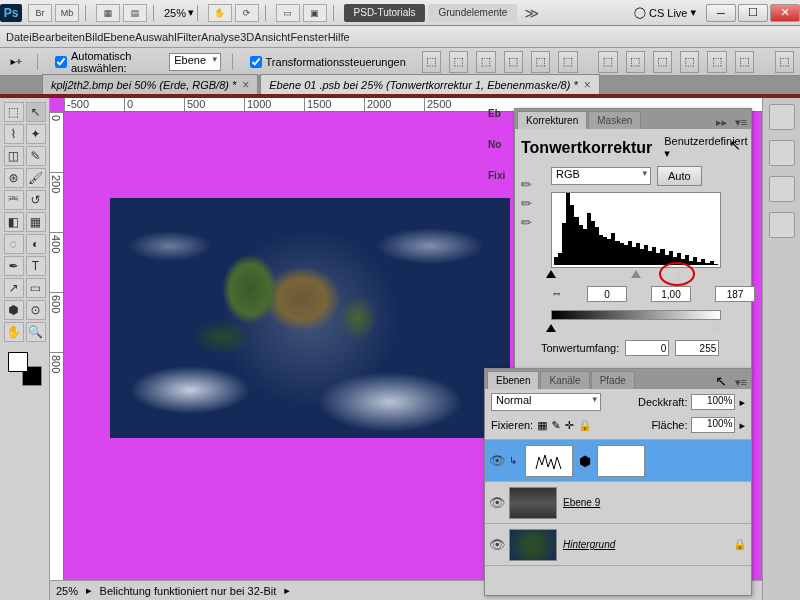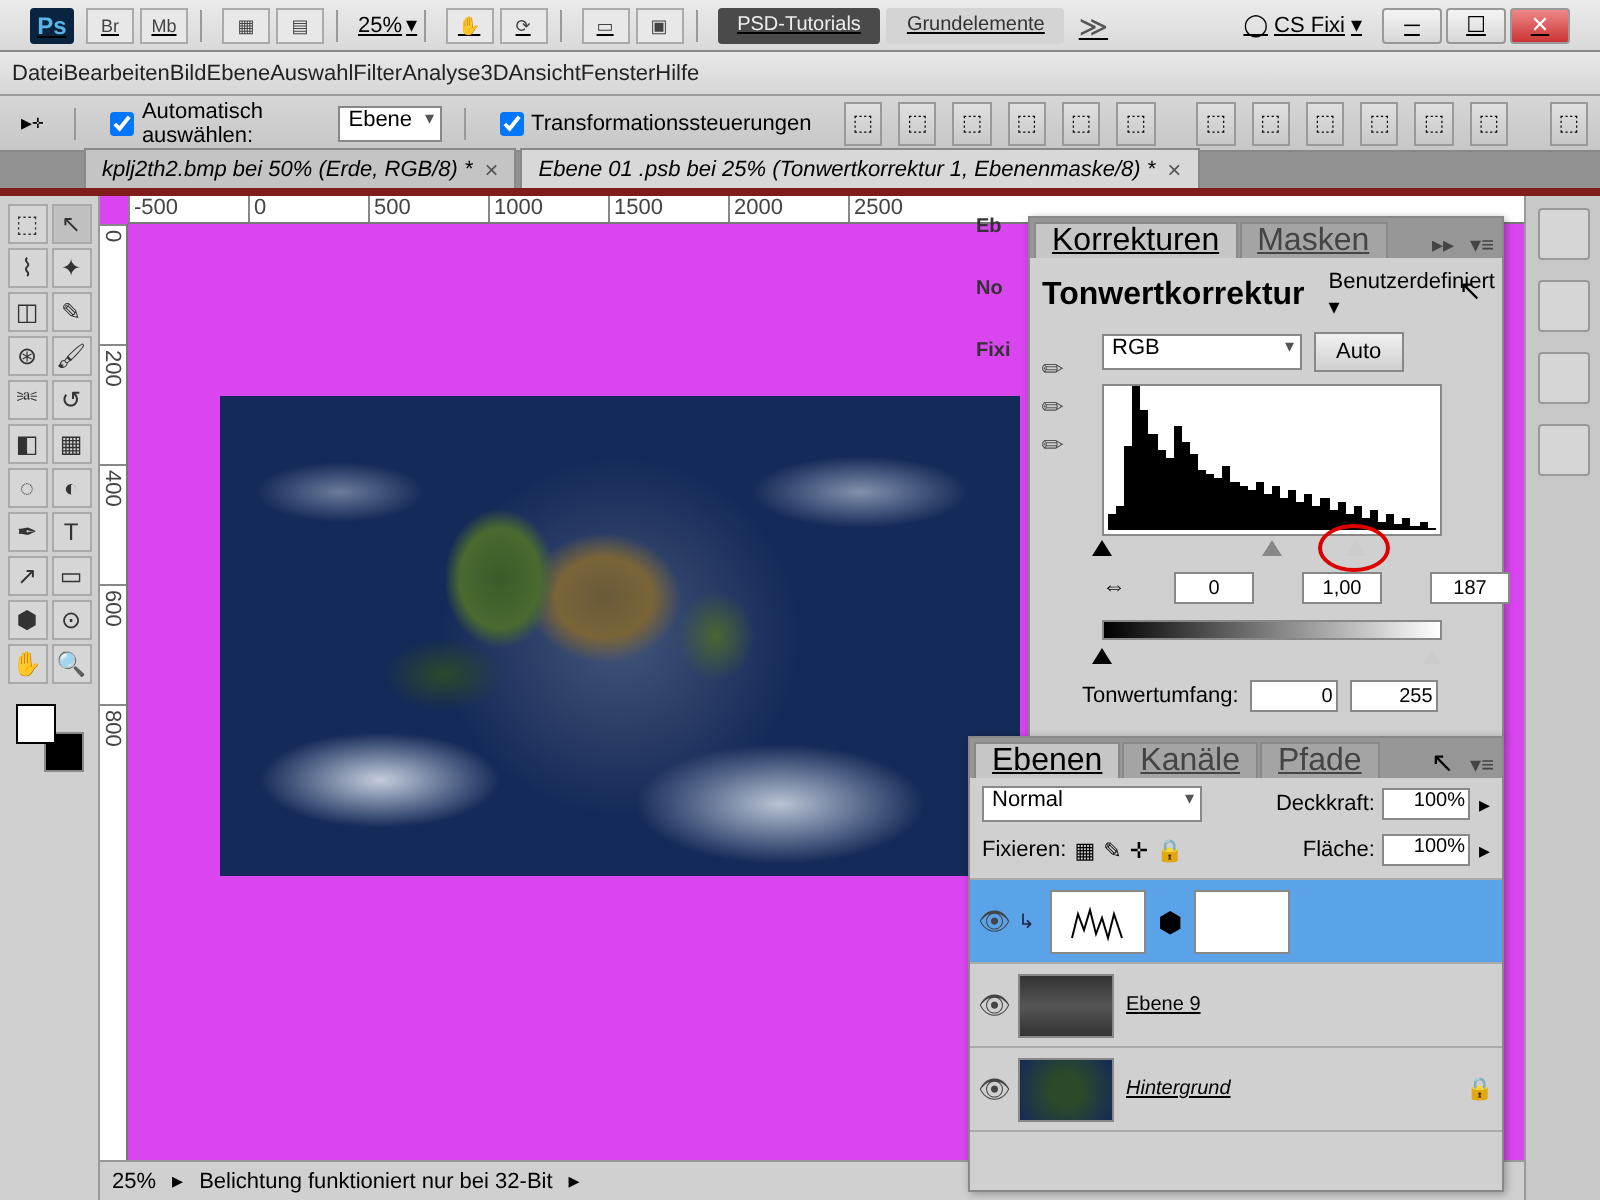--- a/index.html
+++ b/index.html
@@ -1,17 +1,17 @@
 <!DOCTYPE html>
 <html><head>
 <meta charset="utf-8">
 <style>
 * { margin: 0; padding: 0; box-sizing: border-box; font-family: Tahoma, Arial, sans-serif; font-size: 11px; }
 body { background: #b8b8b8; width: 800px; height: 600px; overflow: hidden; position: relative; }
-.titlebar { height: 26px; background: linear-gradient(#ebebeb,#d9d9d9); display: flex; align-items: center; padding: 0 15px; border-bottom: 1px solid #888; text-decoration: underline; }
+.titlebar { height: 26px; background: linear-gradient(#ebebeb,#d9d9d9); display: flex; align-items: center; padding: 0 0; border-bottom: 1px solid #888; }
 .ps-icon { width: 22px; height: 18px; background: #0a2340; color: #5ab4e6; display: flex; align-items: center; justify-content: center; font-weight: bold; border-radius: 2px; margin-right: 6px; font-size: 12px; }
 .tbtn { width: 24px; height: 18px; background: #e8e8e8; border: 1px solid #aaa; margin-right: 3px; display: flex; align-items: center; justify-content: center; font-size: 9px; color: #444; }
 .tsep { width: 8px; height: 16px; border-left: 1px solid #999; margin: 0 3px; }
 .tabchip { height: 18px; background: #4a4a4a; color: #eee; padding: 0 10px; display: flex; align-items: center; margin-right: 3px; border-radius: 2px; font-size: 10px; }
 .tabchip.light { background: #d4d4d4; color: #333; }
 .spacer { flex: 1; }
 .winbtns { display: flex; gap: 2px; }
 .winbtn { width: 30px; height: 18px; background: linear-gradient(#f4f4f4,#d8d8d8); border: 1px solid #999; border-radius: 2px; display: flex; align-items: center; justify-content: center; }
 .winbtn.close { background: linear-gradient(#e88,#c33); color: white; }
 .menubar { height: 22px; background: linear-gradient(#e8e8e8,#d6d6d6); display: flex; align-items: center; padding: 0 6px; border-bottom: 1px solid #999; }
@@ -54,21 +54,21 @@
   radial-gradient(ellipse 120px 50px at 70% 85%, rgba(240,245,255,0.75), transparent 60%),
   radial-gradient(ellipse 90px 30px at 80% 20%, rgba(240,245,255,0.5), transparent 60%),
   radial-gradient(ellipse 70px 25px at 15% 20%, rgba(240,245,255,0.4), transparent 60%);
   mix-blend-mode: screen; }
 .statusbar { position: absolute; bottom: 0; left: 0; right: 0; height: 20px; background: #d0d0d0; border-top: 1px solid #999; display: flex; align-items: center; padding: 0 6px; font-size: 10px; gap: 8px; }
 
 .rdock { position: absolute; top: 98px; right: 0; width: 38px; bottom: 0; background: #c8c8c8; border-left: 1px solid #999; display: flex; flex-direction: column; align-items: center; padding-top: 6px; gap: 10px; }
 .rdock .ric { width: 26px; height: 26px; background: #d6d6d6; border: 1px solid #999; border-radius: 2px; }
 .panel { position: absolute; background: #d0d0d0; border: 1px solid #888; box-shadow: 1px 1px 4px rgba(0,0,0,0.3); }
 .ptabs { height: 20px; background: #969696; display: flex; align-items: flex-end; padding-left: 2px; }
-.ptab { height: 18px; padding: 0 8px; background: #c6c6c6; border: 1px solid #888; border-bottom: none; font-size: 16px; display: flex; align-items: center; margin-right: 1px; text-decoration: underline; }
+.ptab { height: 18px; padding: 0 8px; background: #c6c6c6; border: 1px solid #888; border-bottom: none; font-size: 10px; display: flex; align-items: center; margin-right: 1px; }
 .ptab.off { background: #a4a4a4; color: #444; }
 .pbody { padding: 6px; }
 
 #p-korr { top: 108px; right: 48px; width: 238px; }
 .k-head { display: flex; align-items: center; gap: 6px; margin-bottom: 6px; }
 .k-head b { font-size: 16px; }
 .k-row { display: flex; gap: 6px; align-items: center; margin-bottom: 6px; }
 .btn { background: linear-gradient(#f0f0f0,#d0d0d0); border: 1px solid #888; padding: 2px 10px; height: 20px; }
 .histo { width: 170px; height: 76px; background: white; border: 1px solid #888; position: relative; margin-left: 30px; }
 .hist-bars { position: absolute; inset: 2px; display: flex; align-items: flex-end; }
@@ -122,21 +122,21 @@
   <div class="tbtn">✋</div>
   <div class="tbtn">⟳</div>
   <div class="tsep"></div>
   <div class="tbtn">▭</div>
   <div class="tbtn">▣</div>
   <div class="tsep"></div>
   <div class="tabchip">PSD-Tutorials</div>
   <div class="tabchip light">Grundelemente</div>
   <span style="margin:0 4px;font-size:14px;color:#555">≫</span>
   <div class="spacer"></div>
-  <span style="display:flex;align-items:center;gap:3px">◯ <span>CS Fixi</span> ▾</span>
+  <span style="display:flex;align-items:center;gap:3px">◯ <span>CS Live</span> ▾</span>
   <div class="winbtns" style="margin-left:10px">
     <div class="winbtn">─</div>
     <div class="winbtn">☐</div>
     <div class="winbtn close">✕</div>
   </div>
 </div>
 
 <div class="menubar">
   <span>Datei</span>
   <span>Bearbeiten</span>

